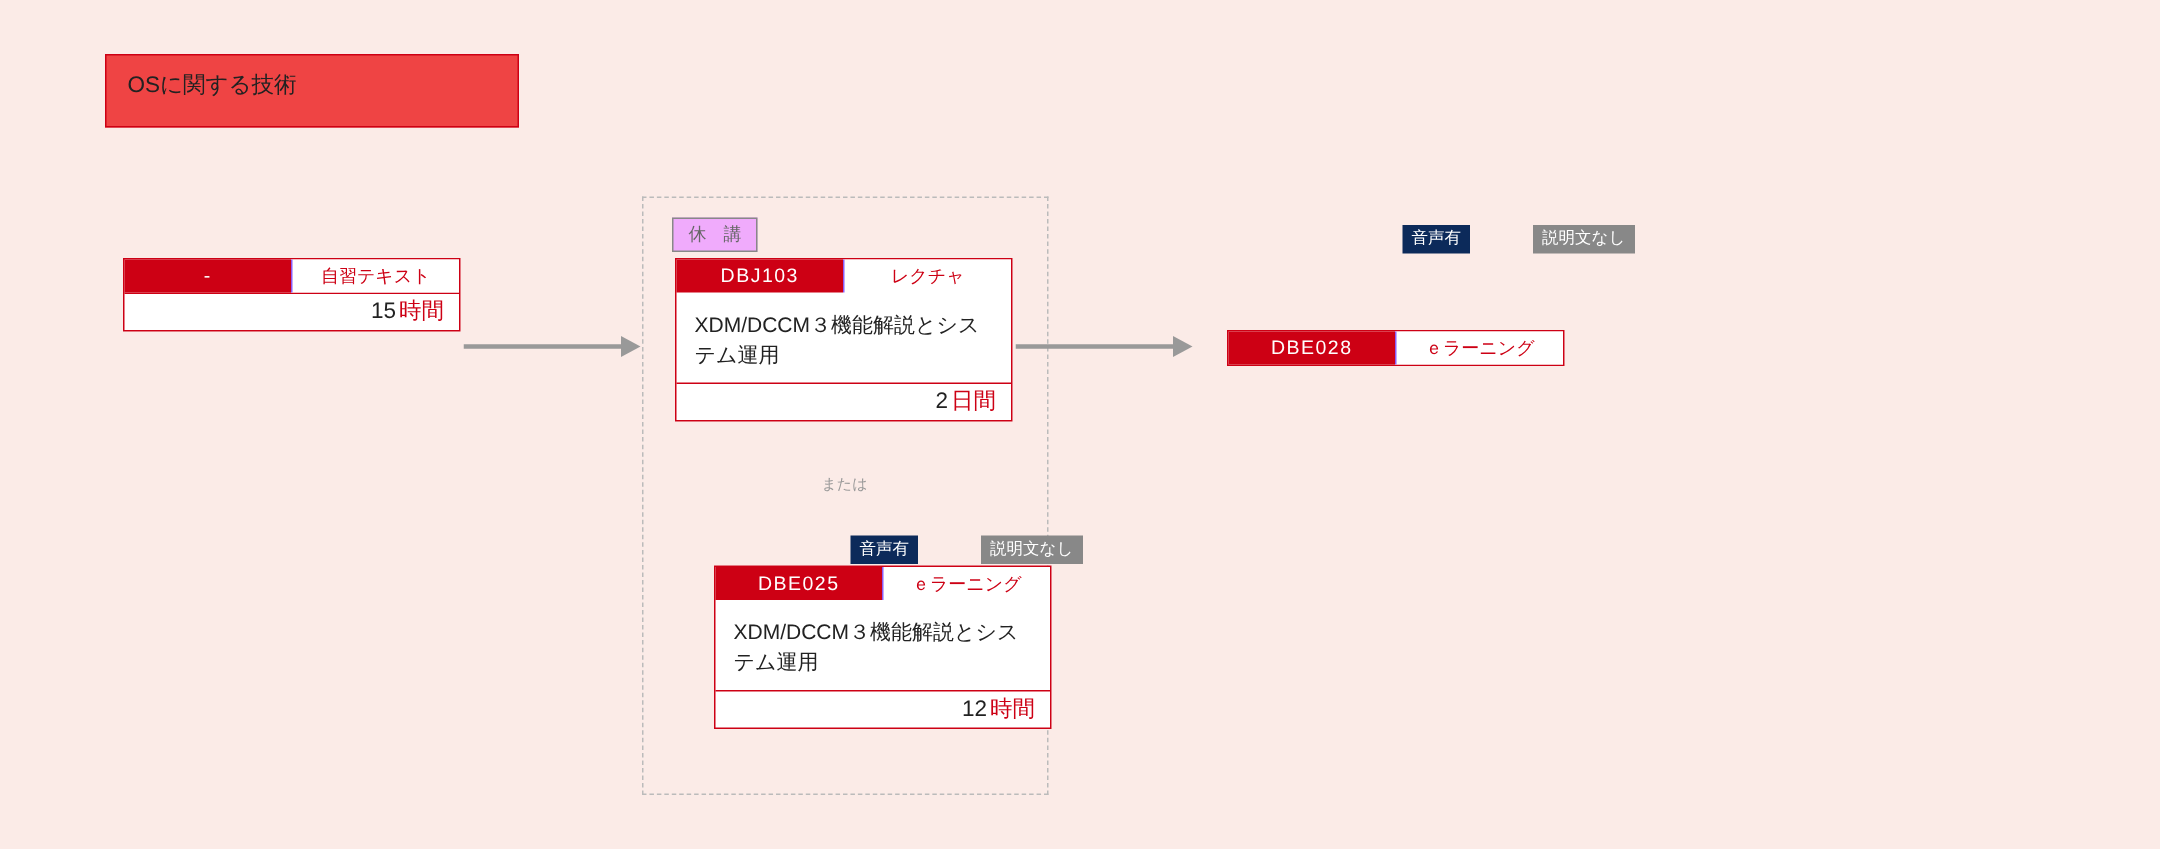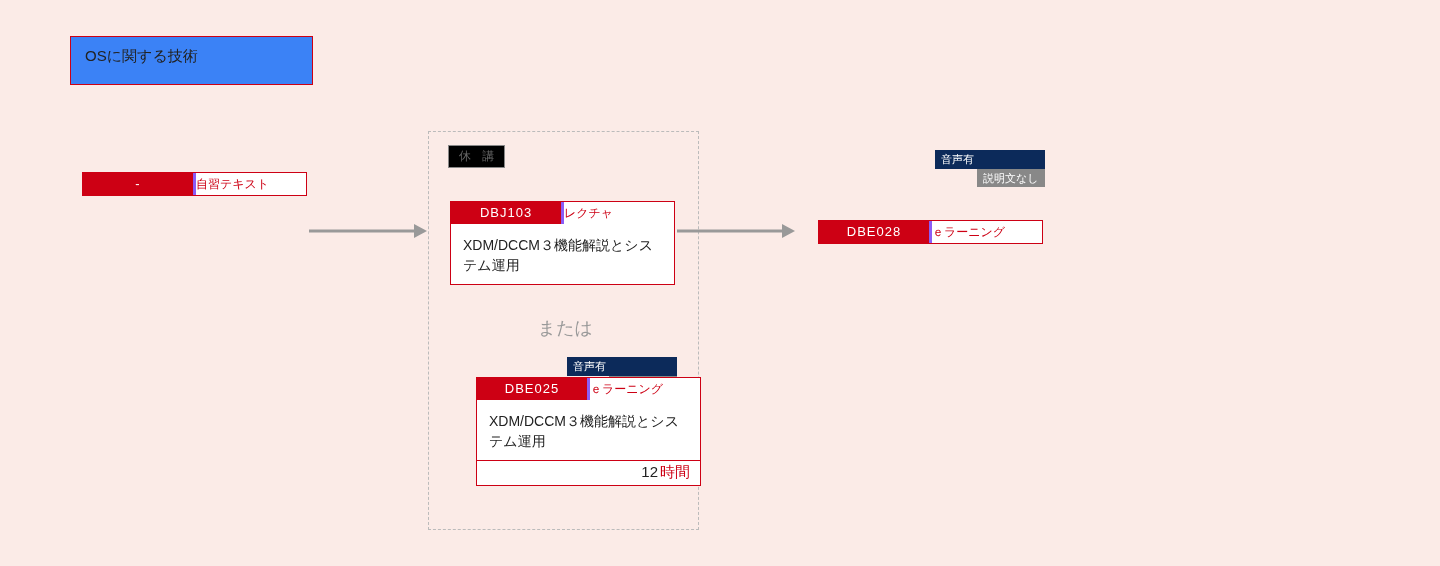--- a/index.html
+++ b/index.html
@@ -8,23 +8,23 @@
     font-family: "Hiragino Sans", "Meiryo", sans-serif;
     width: 1440px;
     height: 566px;
     position: relative;
     font-size: 14px;
     color: #222;
   }
   .category-box {
     position: absolute;
     left: 70px; top: 36px;
-    width: 243px;
+    width: 276px;
     border: 1px solid #cd0014;
-    background: #3b82f6;
+    background: #ef4444;
     padding: 10px 10px 10px 14px;
   }
   .category-title { font-size: 15px; margin-bottom: 8px; }
   .category-banner {
     background: #cd0014;
     color: #fff;
     text-align: center;
     font-size: 15px;
     letter-spacing: 2px;
     padding: 4px 0;
@@ -47,22 +47,22 @@
     flex: 1;
     background: #cd0014;
     color: #fff;
     text-align: center;
     letter-spacing: 1px;
   }
   .card-type {
     flex: 1;
     background: #fff;
     color: #cd0014;
-    text-align: left;
-    border-left: 3px solid #8b5cf6;
+    text-align: center;
+    border-left: 1px solid #8b5cf6;
     font-size: 12px;
   }
   .card-body {
     min-height: 60px;
     padding: 12px 12px 8px 12px;
     font-size: 14px;
     line-height: 1.4;
   }
   .card-foot {
     border-top: 1px solid #cd0014;
@@ -70,43 +70,42 @@
     padding: 2px 10px 3px 0;
     font-size: 15px;
   }
   .card-foot .unit { color: #cd0014; margin-left: 2px; }
 
   .tag-row {
     position: absolute;
     display: flex;
     font-size: 11px;
     line-height: 1.5;
-    flex-direction: column;
   }
   .tag { padding: 1px 6px; color: #fff; }
   .tag.navy { background: #0c2a5a; }
   .tag.grey { background: #888; margin-left: 42px; }
 
   .status-chip {
     position: absolute;
     border: 1px solid #888;
-    background: #000000;
+    background: #f0abfc;
     color: #666;
     font-size: 12px;
     letter-spacing: 4px;
     padding: 2px 6px 2px 10px;
     text-align: center;
   }
 
   .or-label {
     position: absolute;
     color: #999;
-    font-size: 18px;
+    font-size: 10px;
     width: 60px;
-    text-align: right;
+    text-align: center;
   }
 
   .dashed-group {
     position: absolute;
     border: 1.5px dashed #bbb;
     background: transparent;
   }
 
   .arrow {
     position: absolute;
@@ -119,39 +118,45 @@
 
 <div class="category-box">
   <div class="category-title">OSに関する技術</div>
 </div>
 
 <div class="card" style="left:82px; top:172px;">
   <div class="card-head">
     <div class="card-code">-</div>
     <div class="card-type">自習テキスト</div>
   </div>
+  <div class="card-foot">
+    <span>15</span><span class="unit">時間</span>
+  </div>
 </div>
 
 <div class="arrow" style="left:309px; top:222px;">
   <svg width="120" height="18">
       <line x1="0" y1="9" x2="105" y2="9" stroke="#999" stroke-width="3"></line>
       <polygon points="105,2 118,9 105,16" fill="#999"></polygon>
     </svg>
 </div>
 
 <div class="dashed-group" style="left:428px; top:131px; width:271px; height:399px;"></div>
 
 <div class="status-chip" style="left:448px; top:145px;">休 講</div>
 
-<div class="card" style="left:450px; top:172px;margin-top:29px;">
+<div class="card" style="left:450px; top:172px;">
   <div class="card-head">
     <div class="card-code">DBJ103</div>
     <div class="card-type">レクチャ</div>
   </div>
   <div class="card-body">XDM/DCCM３機能解説とシステム運用</div>
+  <div class="card-foot">
+    <span>2</span><span class="unit">日間</span>
+  </div>
 </div>
 
 <div class="or-label" style="left:533px; top:316px;">または</div>
 
 <div class="tag-row" style="left:567px; top:357px;">
   <div class="tag navy">音声有</div>
   <div class="tag grey">説明文なし</div>
 </div>
 
 <div class="card" style="left:476px; top:377px;">

